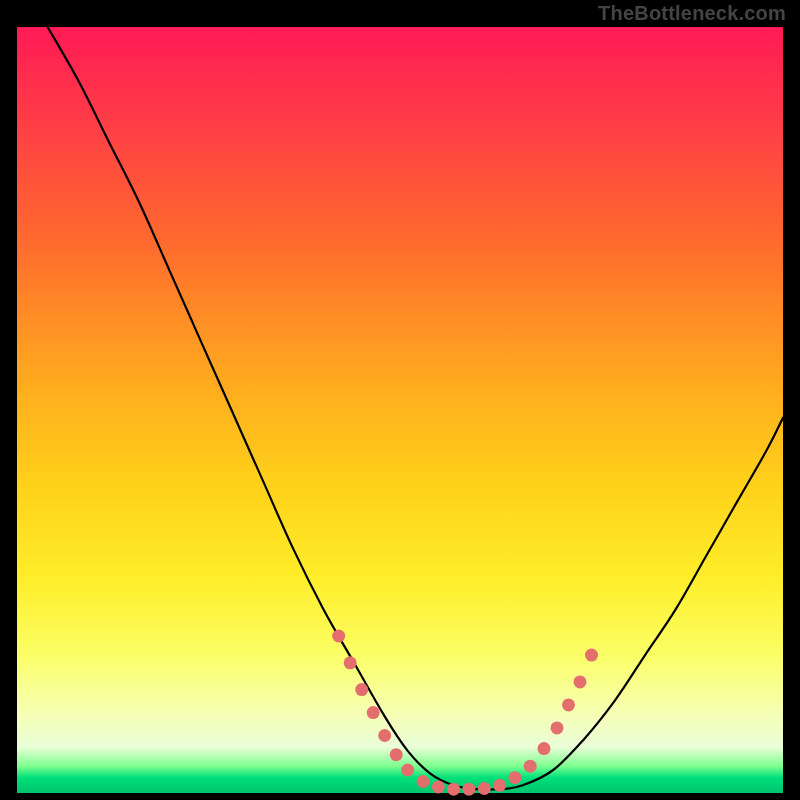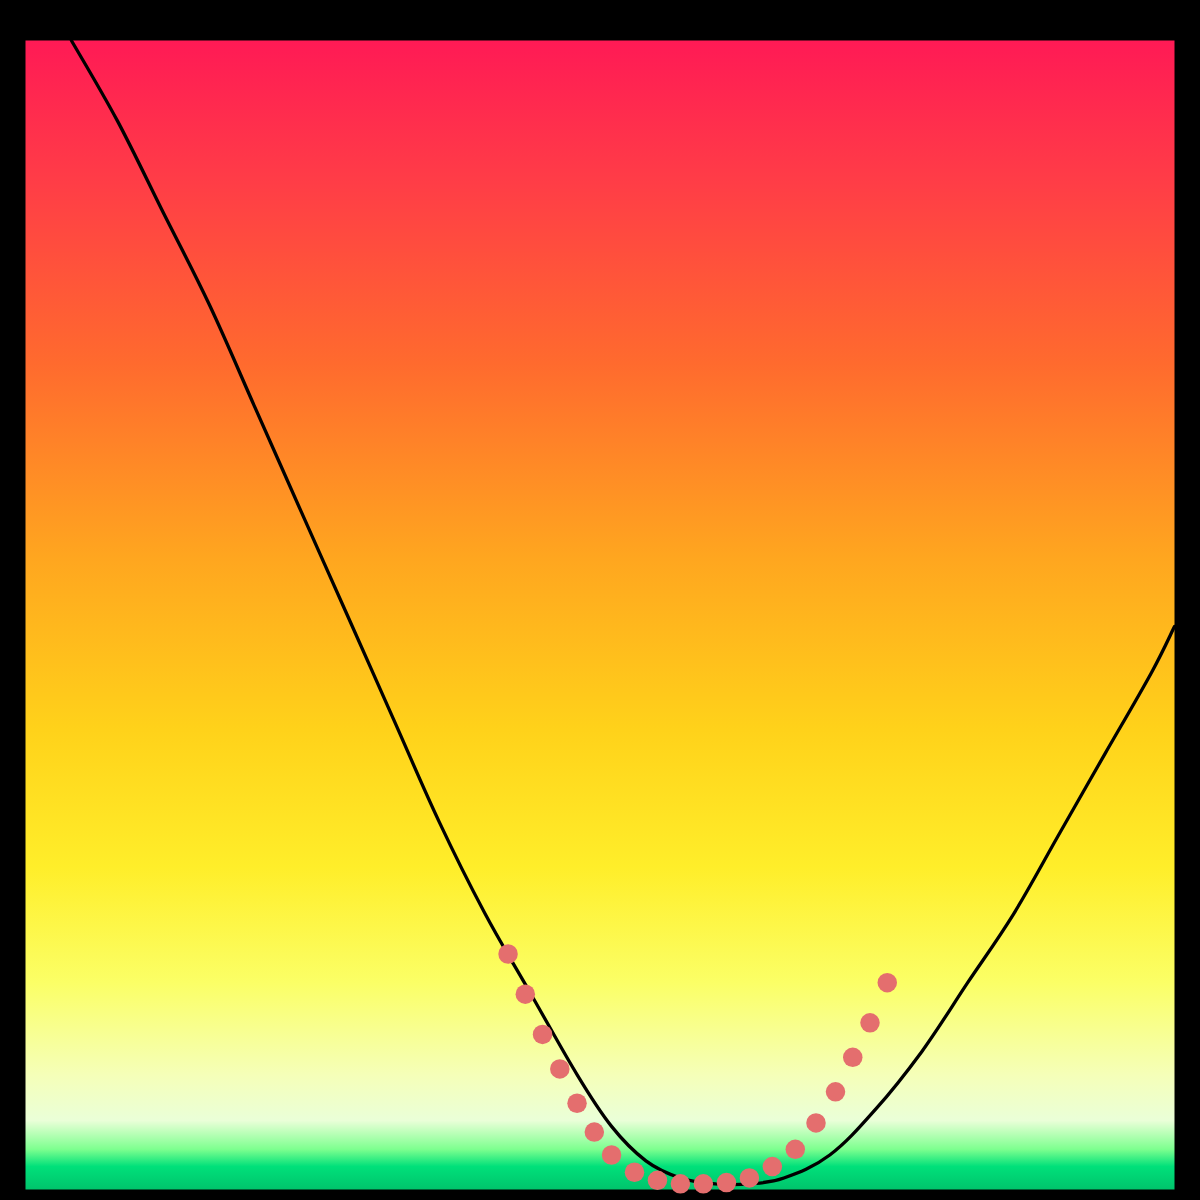--- a/index.html
+++ b/index.html
@@ -72,20 +72,21 @@
   .dot {
     fill: #e46e6e;
     stroke: none;
   }
 </style>
 </head>
 <body>
 
 <div class="stage">
 
+  <div class="watermark">TheBottleneck.com</div>
 
   <div class="plot-frame">
     <div class="gradient"></div>
 
     <svg class="curve" viewBox="0 0 766 766" preserveAspectRatio="none">
       <path id="curvePath" class="curve-path" d="M 30.6 0.0 C 36.2 9.7, 50.2 32.9, 61.3 53.6 C 72.3 74.3, 80.9 92.8, 91.9 114.9 C 103.0 137.0, 111.5 152.7, 122.6 176.2 C 133.6 199.6, 142.2 220.3, 153.2 245.1 C 164.2 269.9, 172.8 289.2, 183.8 314.1 C 194.9 338.9, 203.4 358.2, 214.5 383.0 C 225.5 407.8, 234.1 427.1, 245.1 451.9 C 256.2 476.8, 264.7 497.4, 275.8 520.9 C 286.8 544.3, 295.4 561.5, 306.4 582.2 C 317.4 602.8, 326.0 616.5, 337.0 635.8 C 348.1 655.1, 358.0 673.5, 367.7 689.4 C 377.3 705.3, 382.4 713.5, 390.7 723.9 C 398.9 734.2, 405.4 740.6, 413.6 746.9 C 421.9 753.1, 428.3 755.6, 436.6 758.3 C 444.9 761.1, 451.3 761.5, 459.6 762.2 C 467.9 762.9, 474.3 762.9, 482.6 762.2 C 490.9 761.5, 495.9 761.8, 505.6 758.3 C 515.2 754.9, 525.2 751.3, 536.2 743.0 C 547.2 734.7, 555.8 724.8, 566.8 712.4 C 577.9 700.0, 586.4 689.2, 597.5 674.1 C 608.5 658.9, 617.1 644.7, 628.1 628.1 C 639.2 611.6, 647.7 600.1, 658.8 582.2 C 669.8 564.2, 678.4 547.8, 689.4 528.5 C 700.4 509.2, 709.0 494.2, 720.0 474.9 C 731.1 455.6, 742.4 436.5, 750.7 421.3 C 759.0 406.1, 763.2 396.2, 766.0 390.7"></path>
       <g id="dotsGroup">
           <circle cx="321.7" cy="609.0" r="6.5" class="dot"></circle>
           <circle cx="333.2" cy="635.8" r="6.5" class="dot"></circle>
           <circle cx="344.7" cy="662.6" r="6.5" class="dot"></circle>

